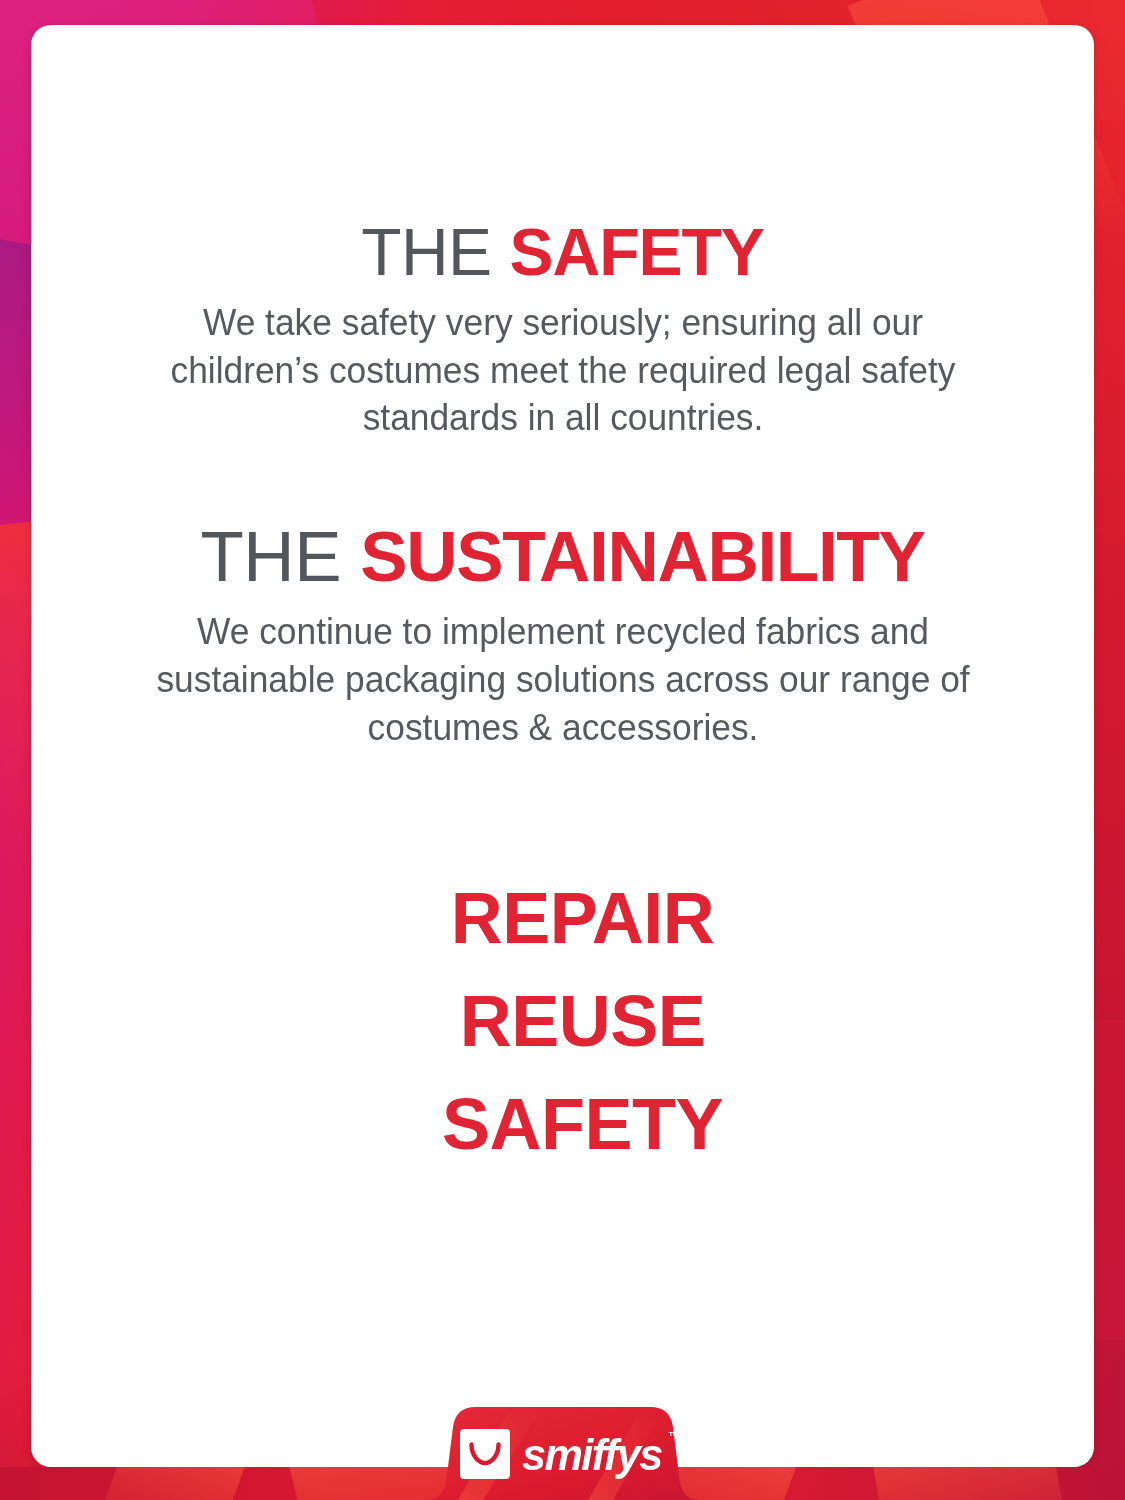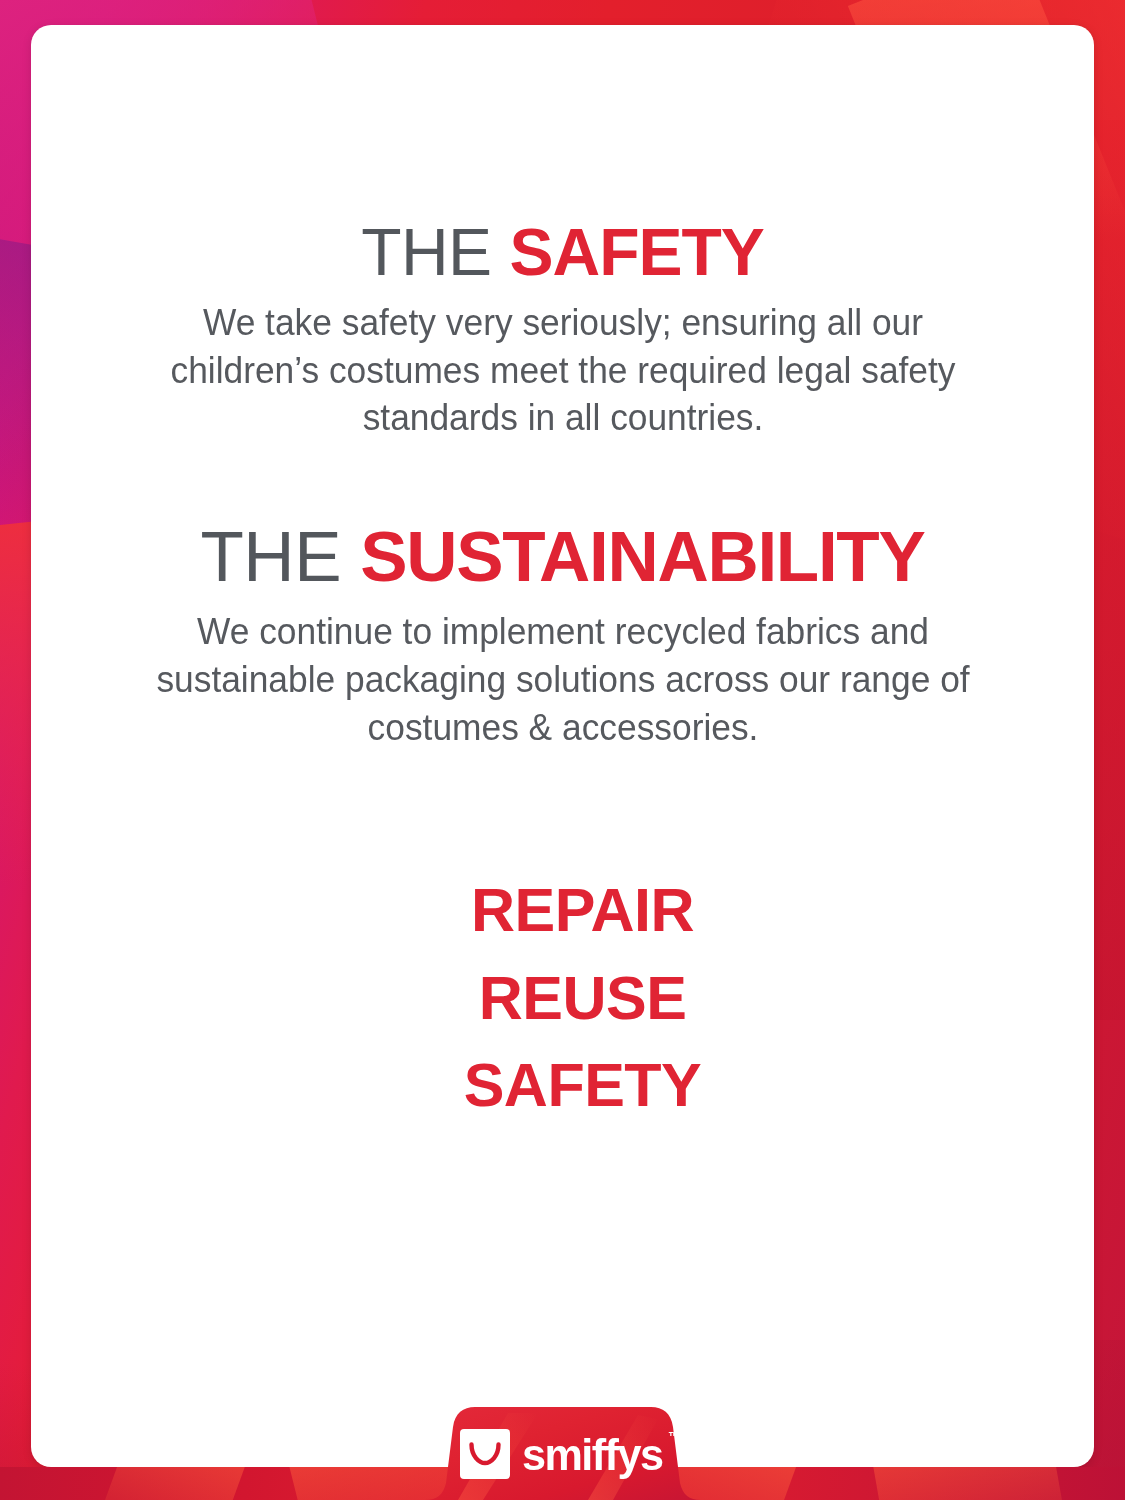--- a/index.html
+++ b/index.html
@@ -134,21 +134,21 @@
 
   
   .mantra{
     margin:0;
     padding-top:100px;
     list-style:none;
   }
   .mantra li{
     color:#e02434;
     font-weight:700;
-    font-size:61px;
+    font-size:72px;
     line-height:1.43;
     letter-spacing:-0.5px;
     font-family:"Liberation Sans", sans-serif;
   }
 
   
   .band{
     position:absolute;left:0;right:0;bottom:0;height:33px;
     background:linear-gradient(95deg,#c31433 0%,#d2162f 22%,#e02231 45%,#d61a31 70%,#bc1136 100%);
     overflow:hidden;
@@ -170,20 +170,21 @@
     width:300px;height:95px;
     overflow:visible;
   }
   .tab-shape{
     position:absolute;left:0;bottom:0;width:300px;height:95px;
   }
   .logo-row{
     position:absolute;left:0;right:0;top:24px;
     display:flex;align-items:center;justify-content:center;
     gap:9px;
+    font-style:italic;
   }
   .logo-mark{
     width:50px;height:50px;background:#ffffff;border-radius:4px;
     display:flex;align-items:center;justify-content:center;
     flex:0 0 auto;
   }
   .logo-word{
     position:relative;
     color:#ffffff;
     font-size:45px;

